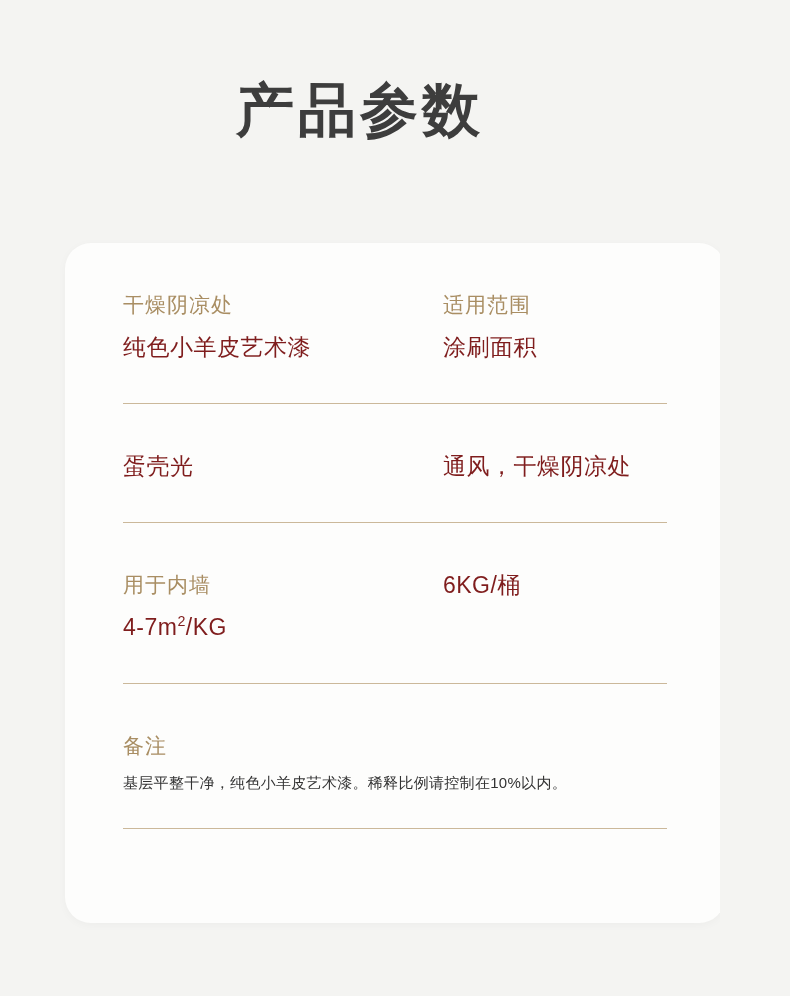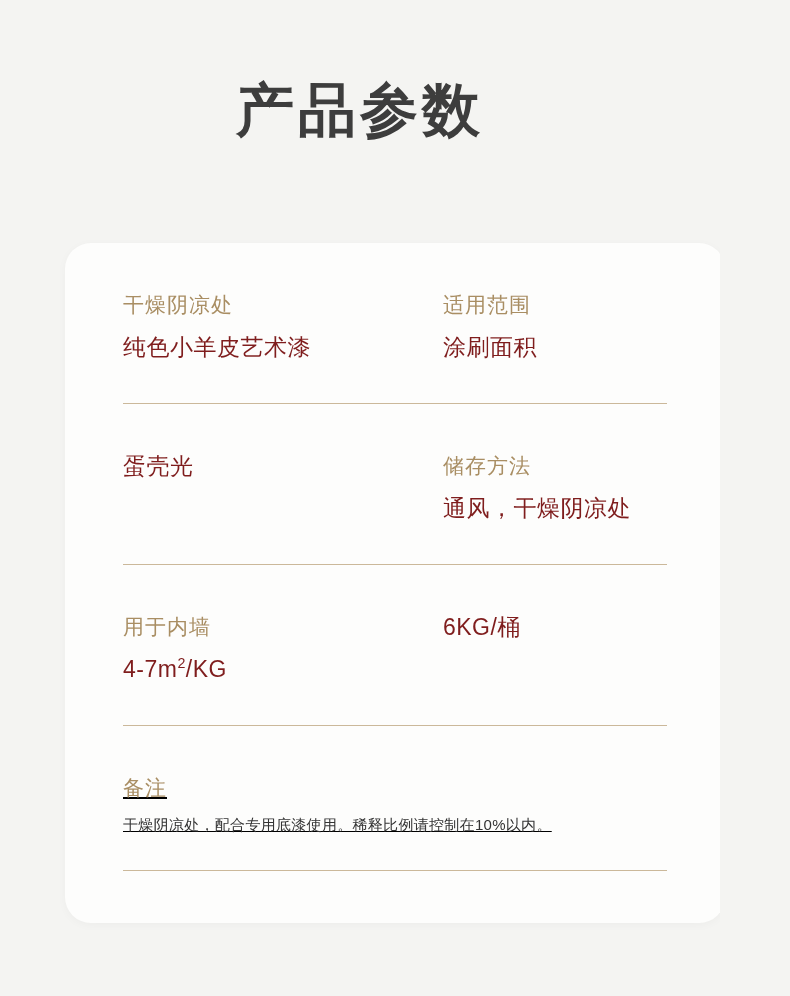--- a/index.html
+++ b/index.html
@@ -59,21 +59,20 @@
   }
   .cell.left {
     width: 305px;
   }
   .cell.right {
     width: 245px;
     margin-left: 41px;
   }
   .cell.full {
     width: 100%;
-    text-decoration: underline;
   }
   .label {
     font-size: 21px;
     color: #a98e63;
     letter-spacing: 1px;
     margin-bottom: 14px;
   }
   .value {
     font-size: 23px;
     color: #7f1d1d;
@@ -117,38 +116,37 @@
           <div class="label">适用范围</div>
           <div class="value">涂刷面积</div>
         </div>
       </div>
 
       <div class="row">
         <div class="cell left">
           <div class="value">蛋壳光</div>
         </div>
         <div class="cell right">
-          <div class="label">储存方法</div>
           <div class="value">通风，干燥阴凉处</div>
         </div>
       </div>
 
       <div class="row">
         <div class="cell left">
           <div class="label">用于内墙</div>
           <div class="value"><span>4-7m</span><sup>2</sup><span>/KG</span></div>
         </div>
         <div class="cell right">
           <div class="value">6KG/桶</div>
         </div>
       </div>
 
       <div class="row note">
         <div class="cell full">
           <div class="label">备注</div>
-          <div class="value small">干燥阴凉处，配合专用底漆使用。稀释比例请控制在10%以内。</div>
+          <div class="value small">基层平整干净，纯色小羊皮艺术漆。稀释比例请控制在10%以内。</div>
         </div>
       </div>
 
     </div>
   </div>
 
 </div>
 
 </body></html>

